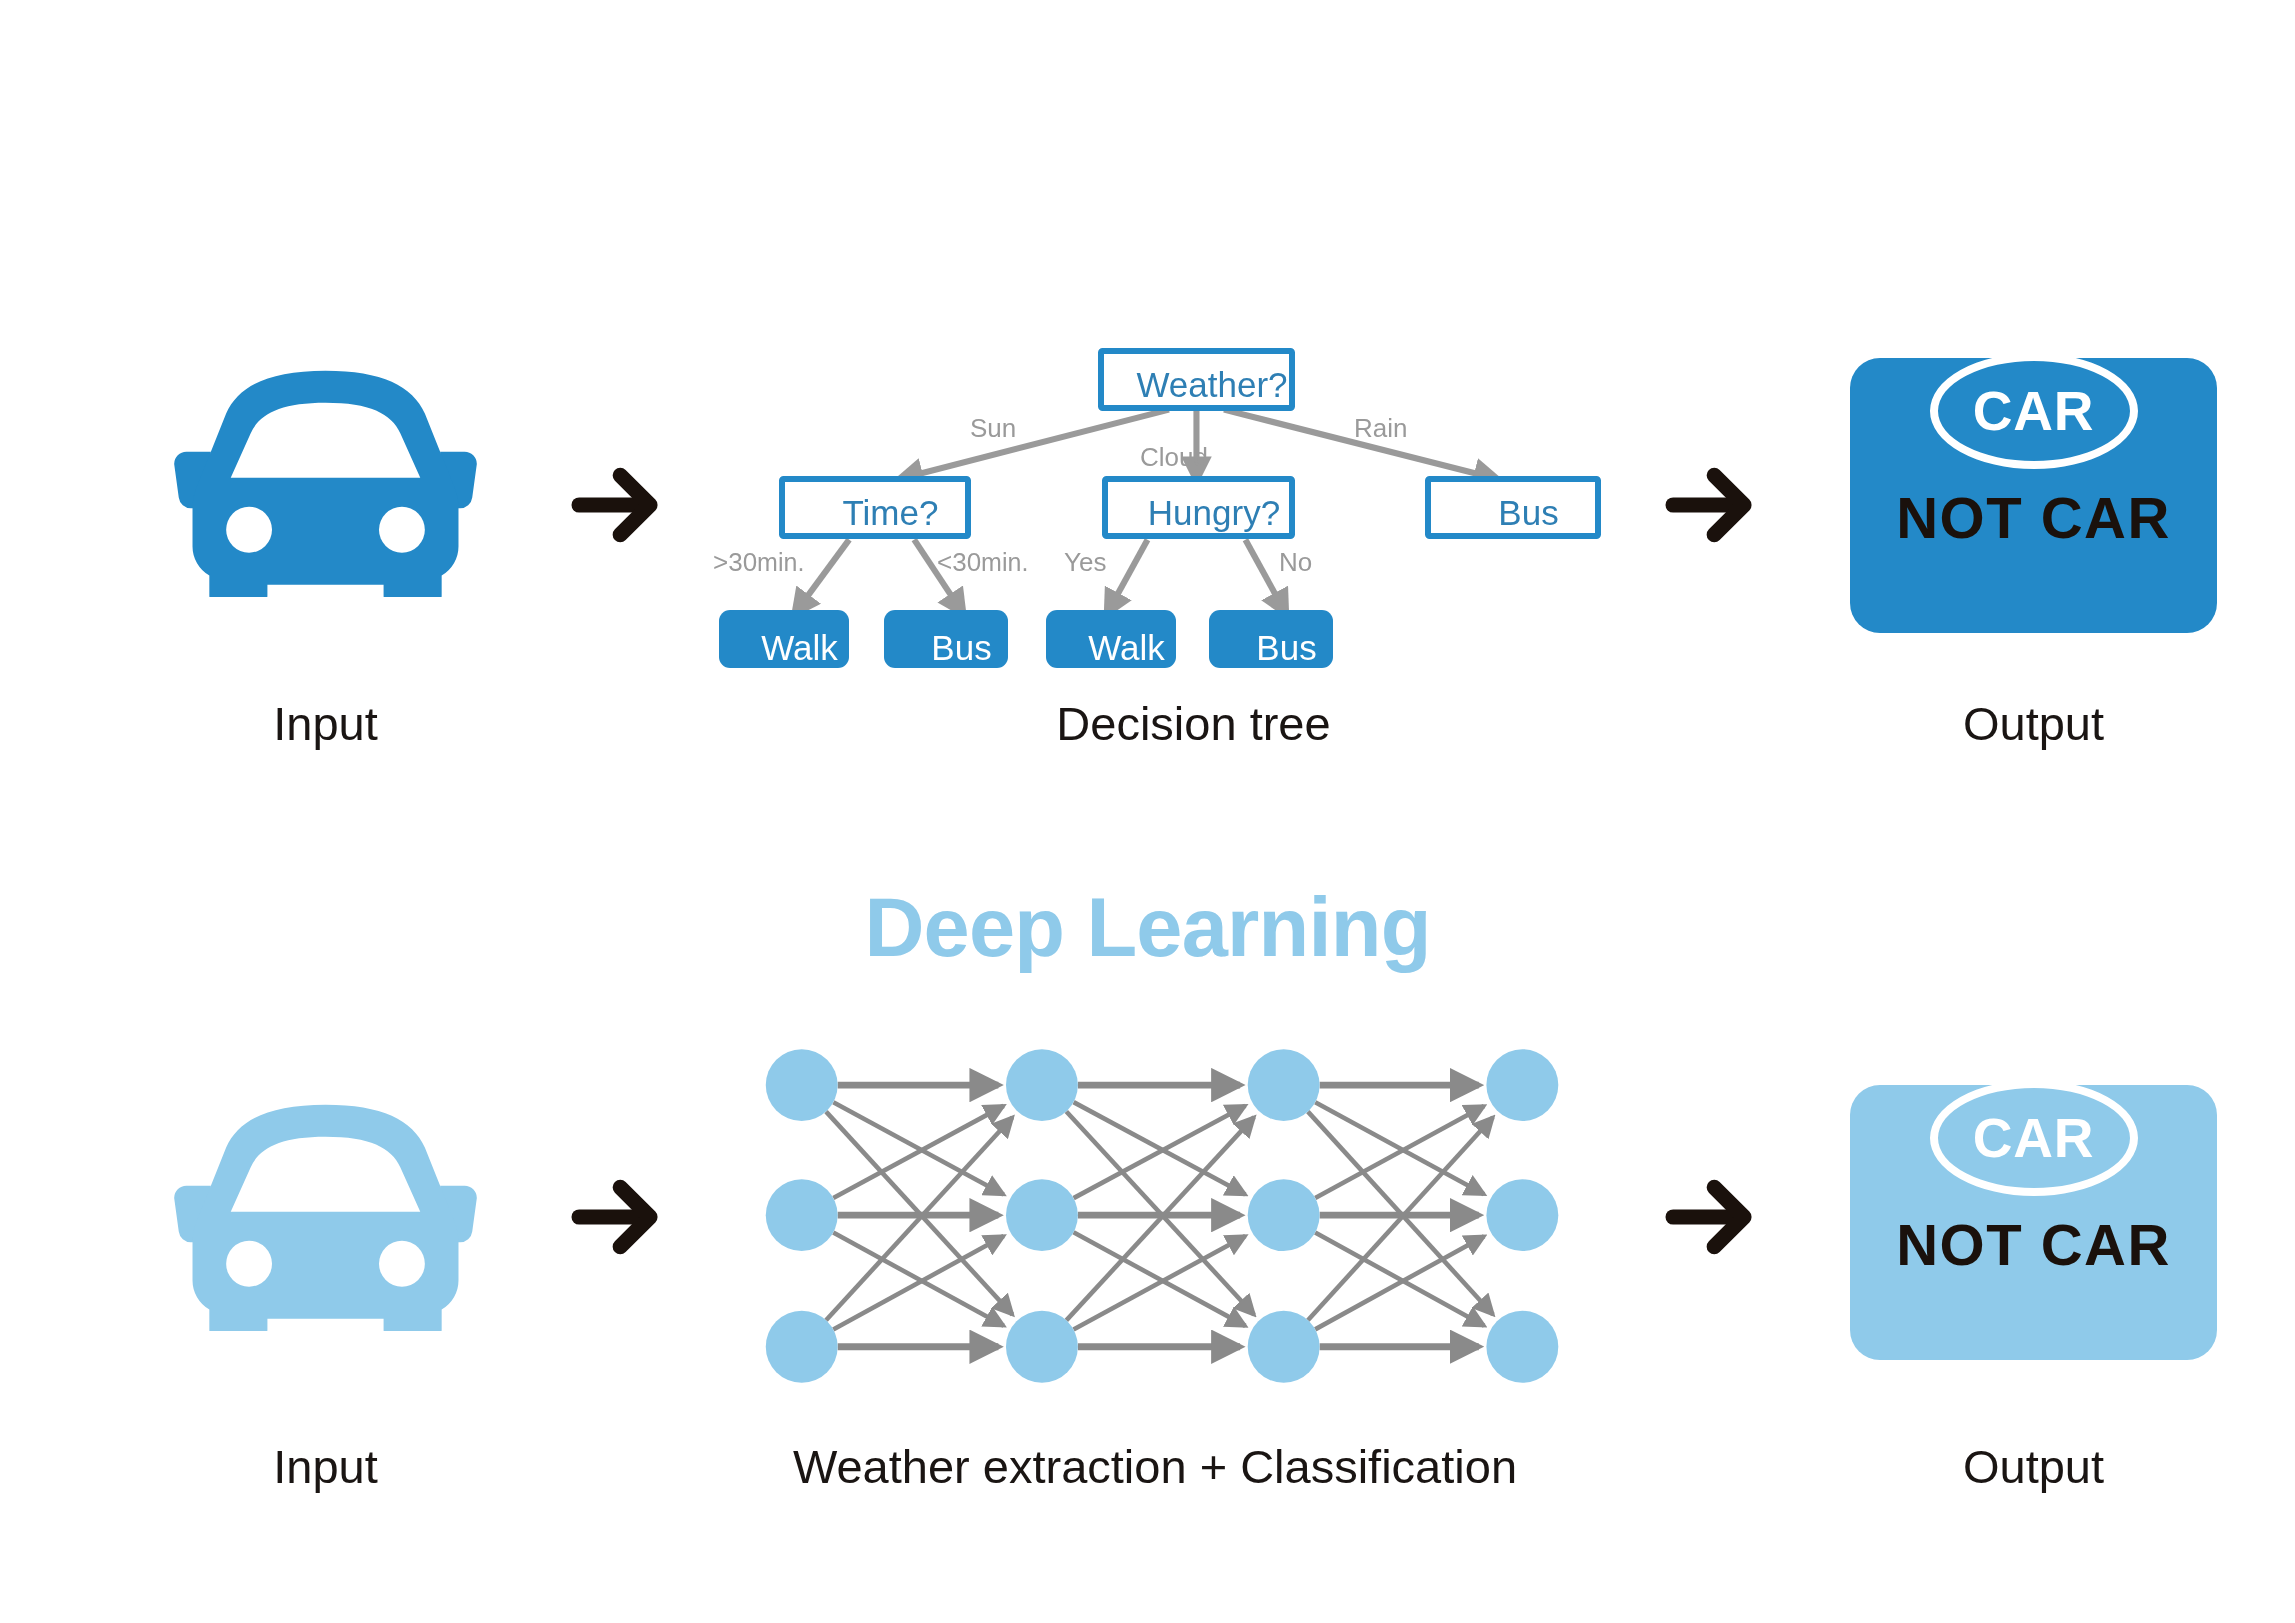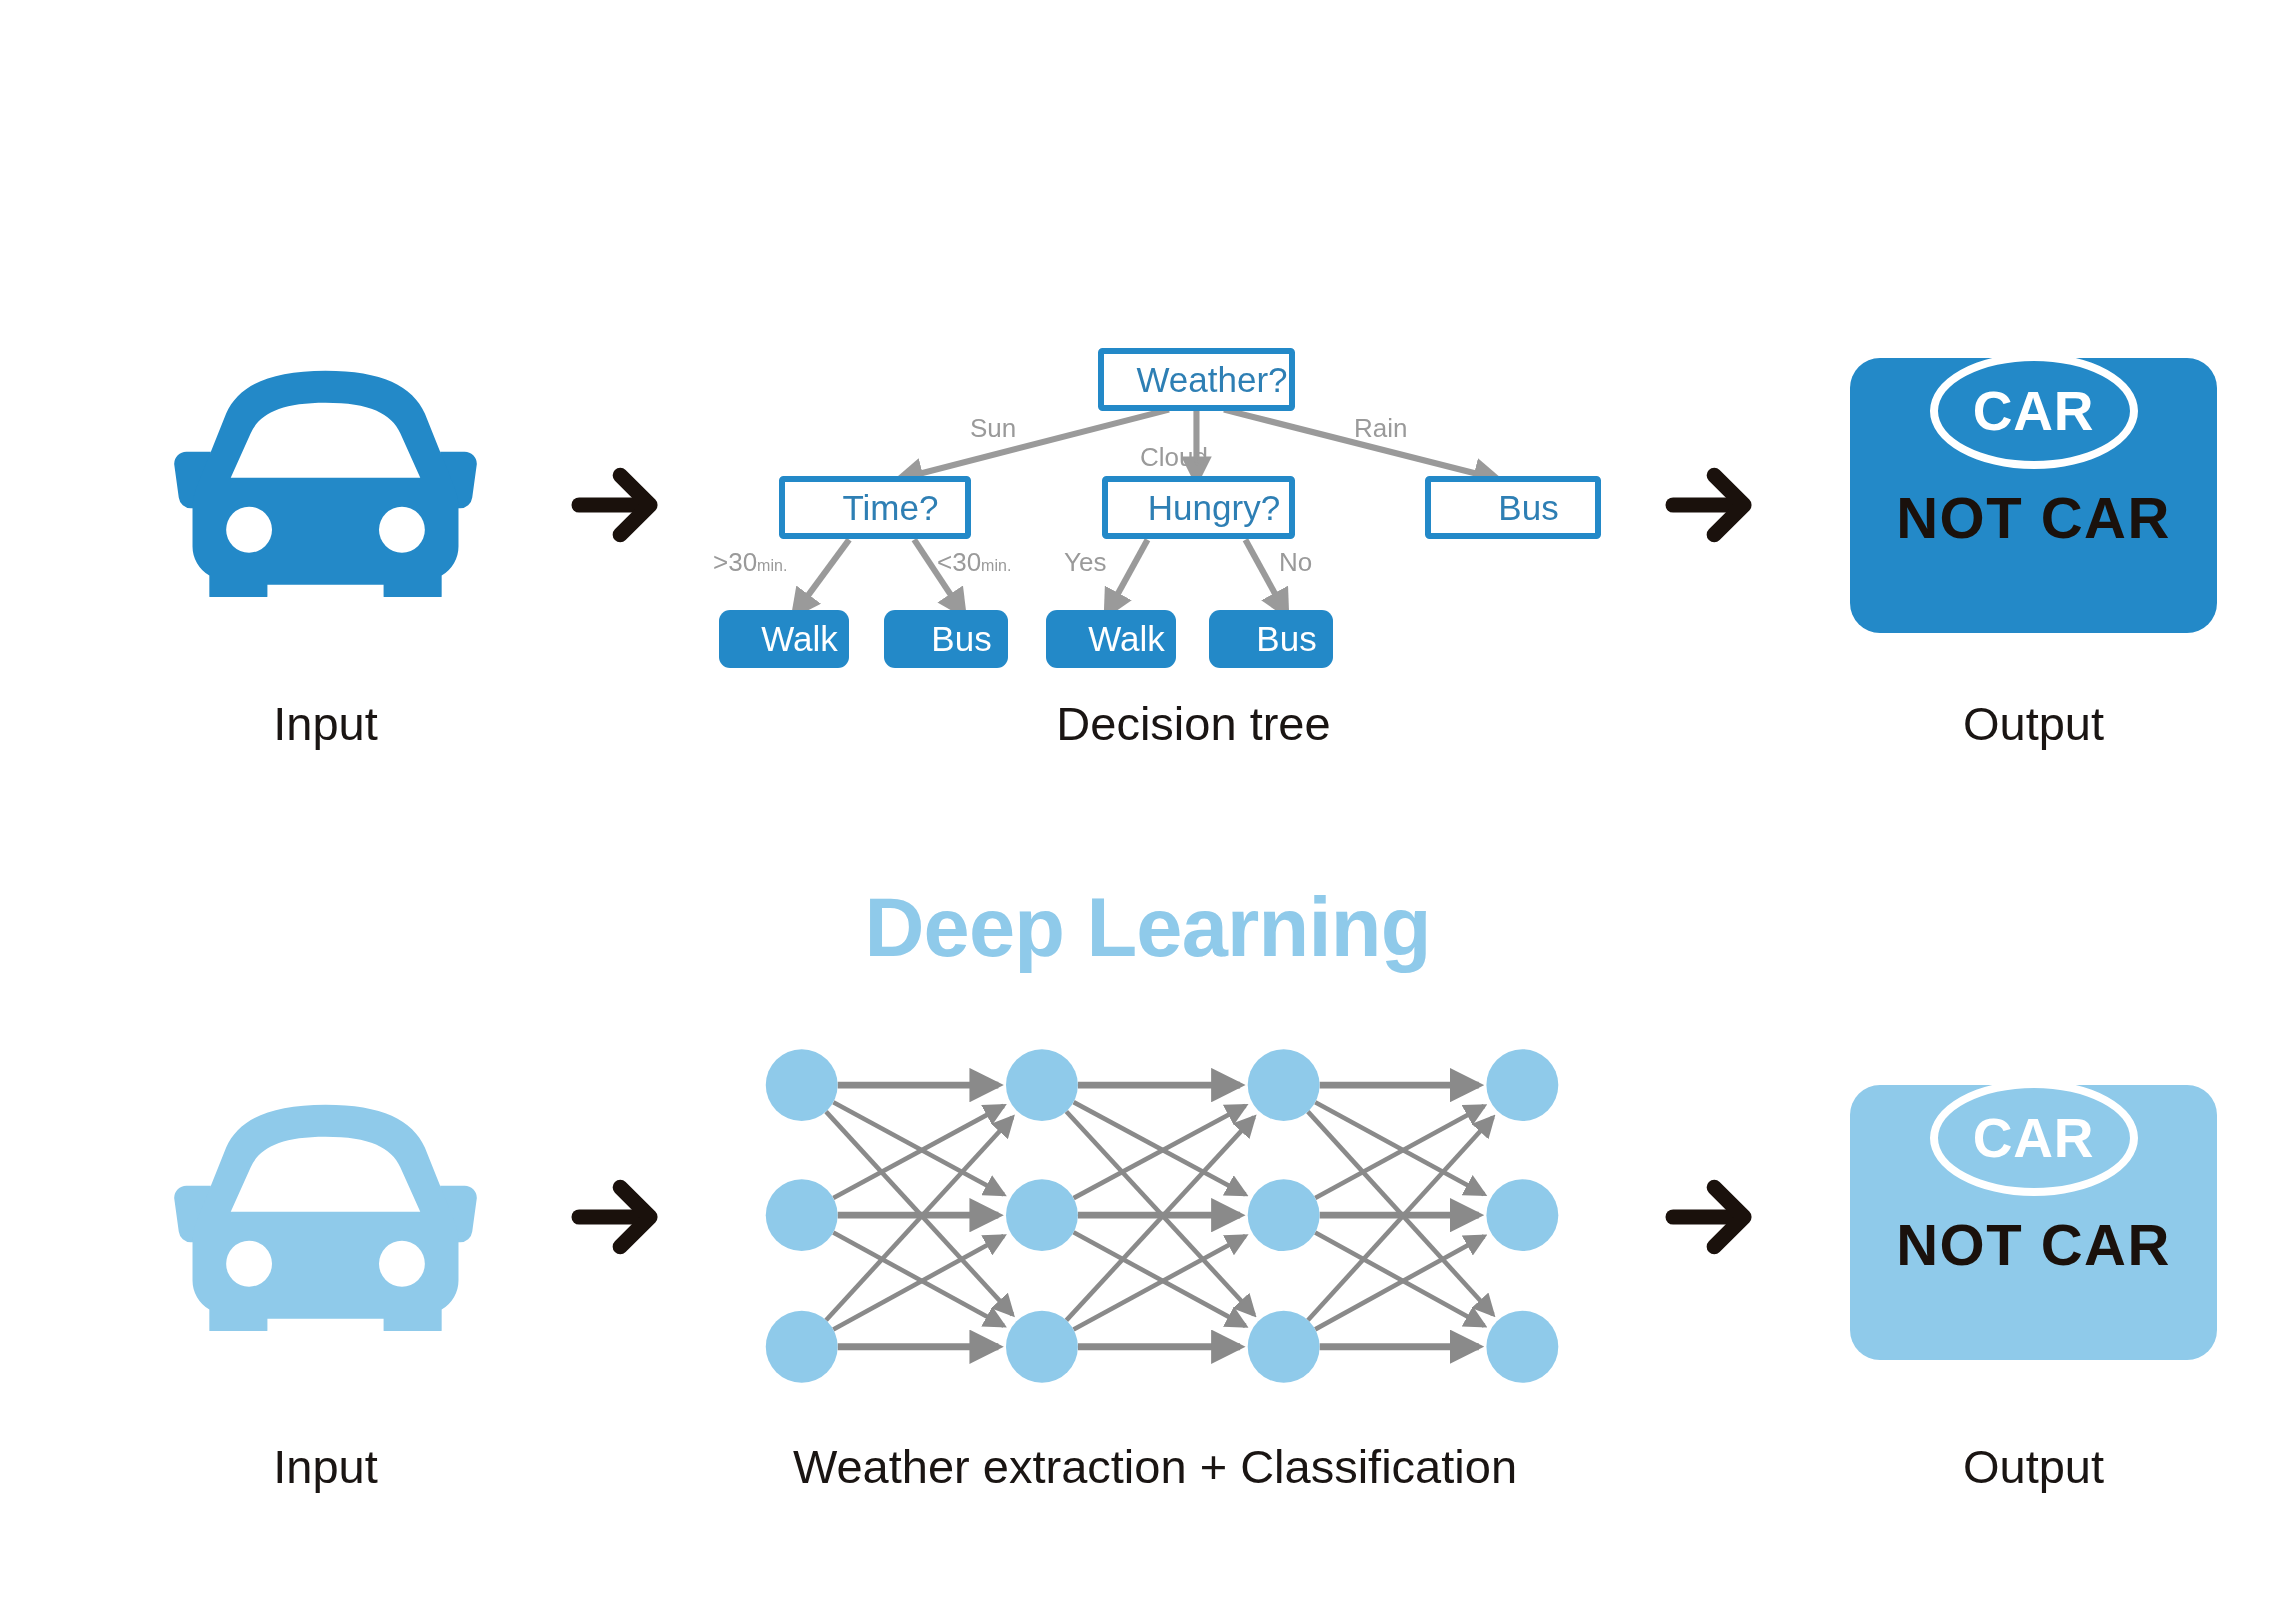--- a/index.html
+++ b/index.html
@@ -66,21 +66,21 @@
     font-weight:bold;
     letter-spacing:1.5px;
     line-height:1;
   }
 
   
   #tree{position:absolute;left:0;top:0;width:2295px;height:1624px;pointer-events:none;}
   .node{
     position:absolute;
     box-sizing:border-box;
-    display:flex;align-items:center;justify-content:center;
+    display:flex;align-items:flex-end;justify-content:center;
     border-radius:4.6px;
     white-space:nowrap;
     padding-left:31px;
   }
   .node.hollow{
     background:#ffffff;
     border:6.9px solid #2389C8;
     color:#2E7FB4;
     font-size:35px;
   }
@@ -89,21 +89,21 @@
     color:#ffffff;
     font-size:35px;
     border-radius:11px;
   }
   .edge-label{
     position:absolute;
     color:#9a9a9a;
     font-size:26px;
     white-space:nowrap;
   }
-  .edge-label .unit{font-size:16px;}
+  .edge-label .unit{font-size:25px;}
 
   
   #nn{position:absolute;left:0;top:0;width:2295px;height:1624px;}
 </style>
 </head>
 <body>
 
 <div class="stage">
 
 

